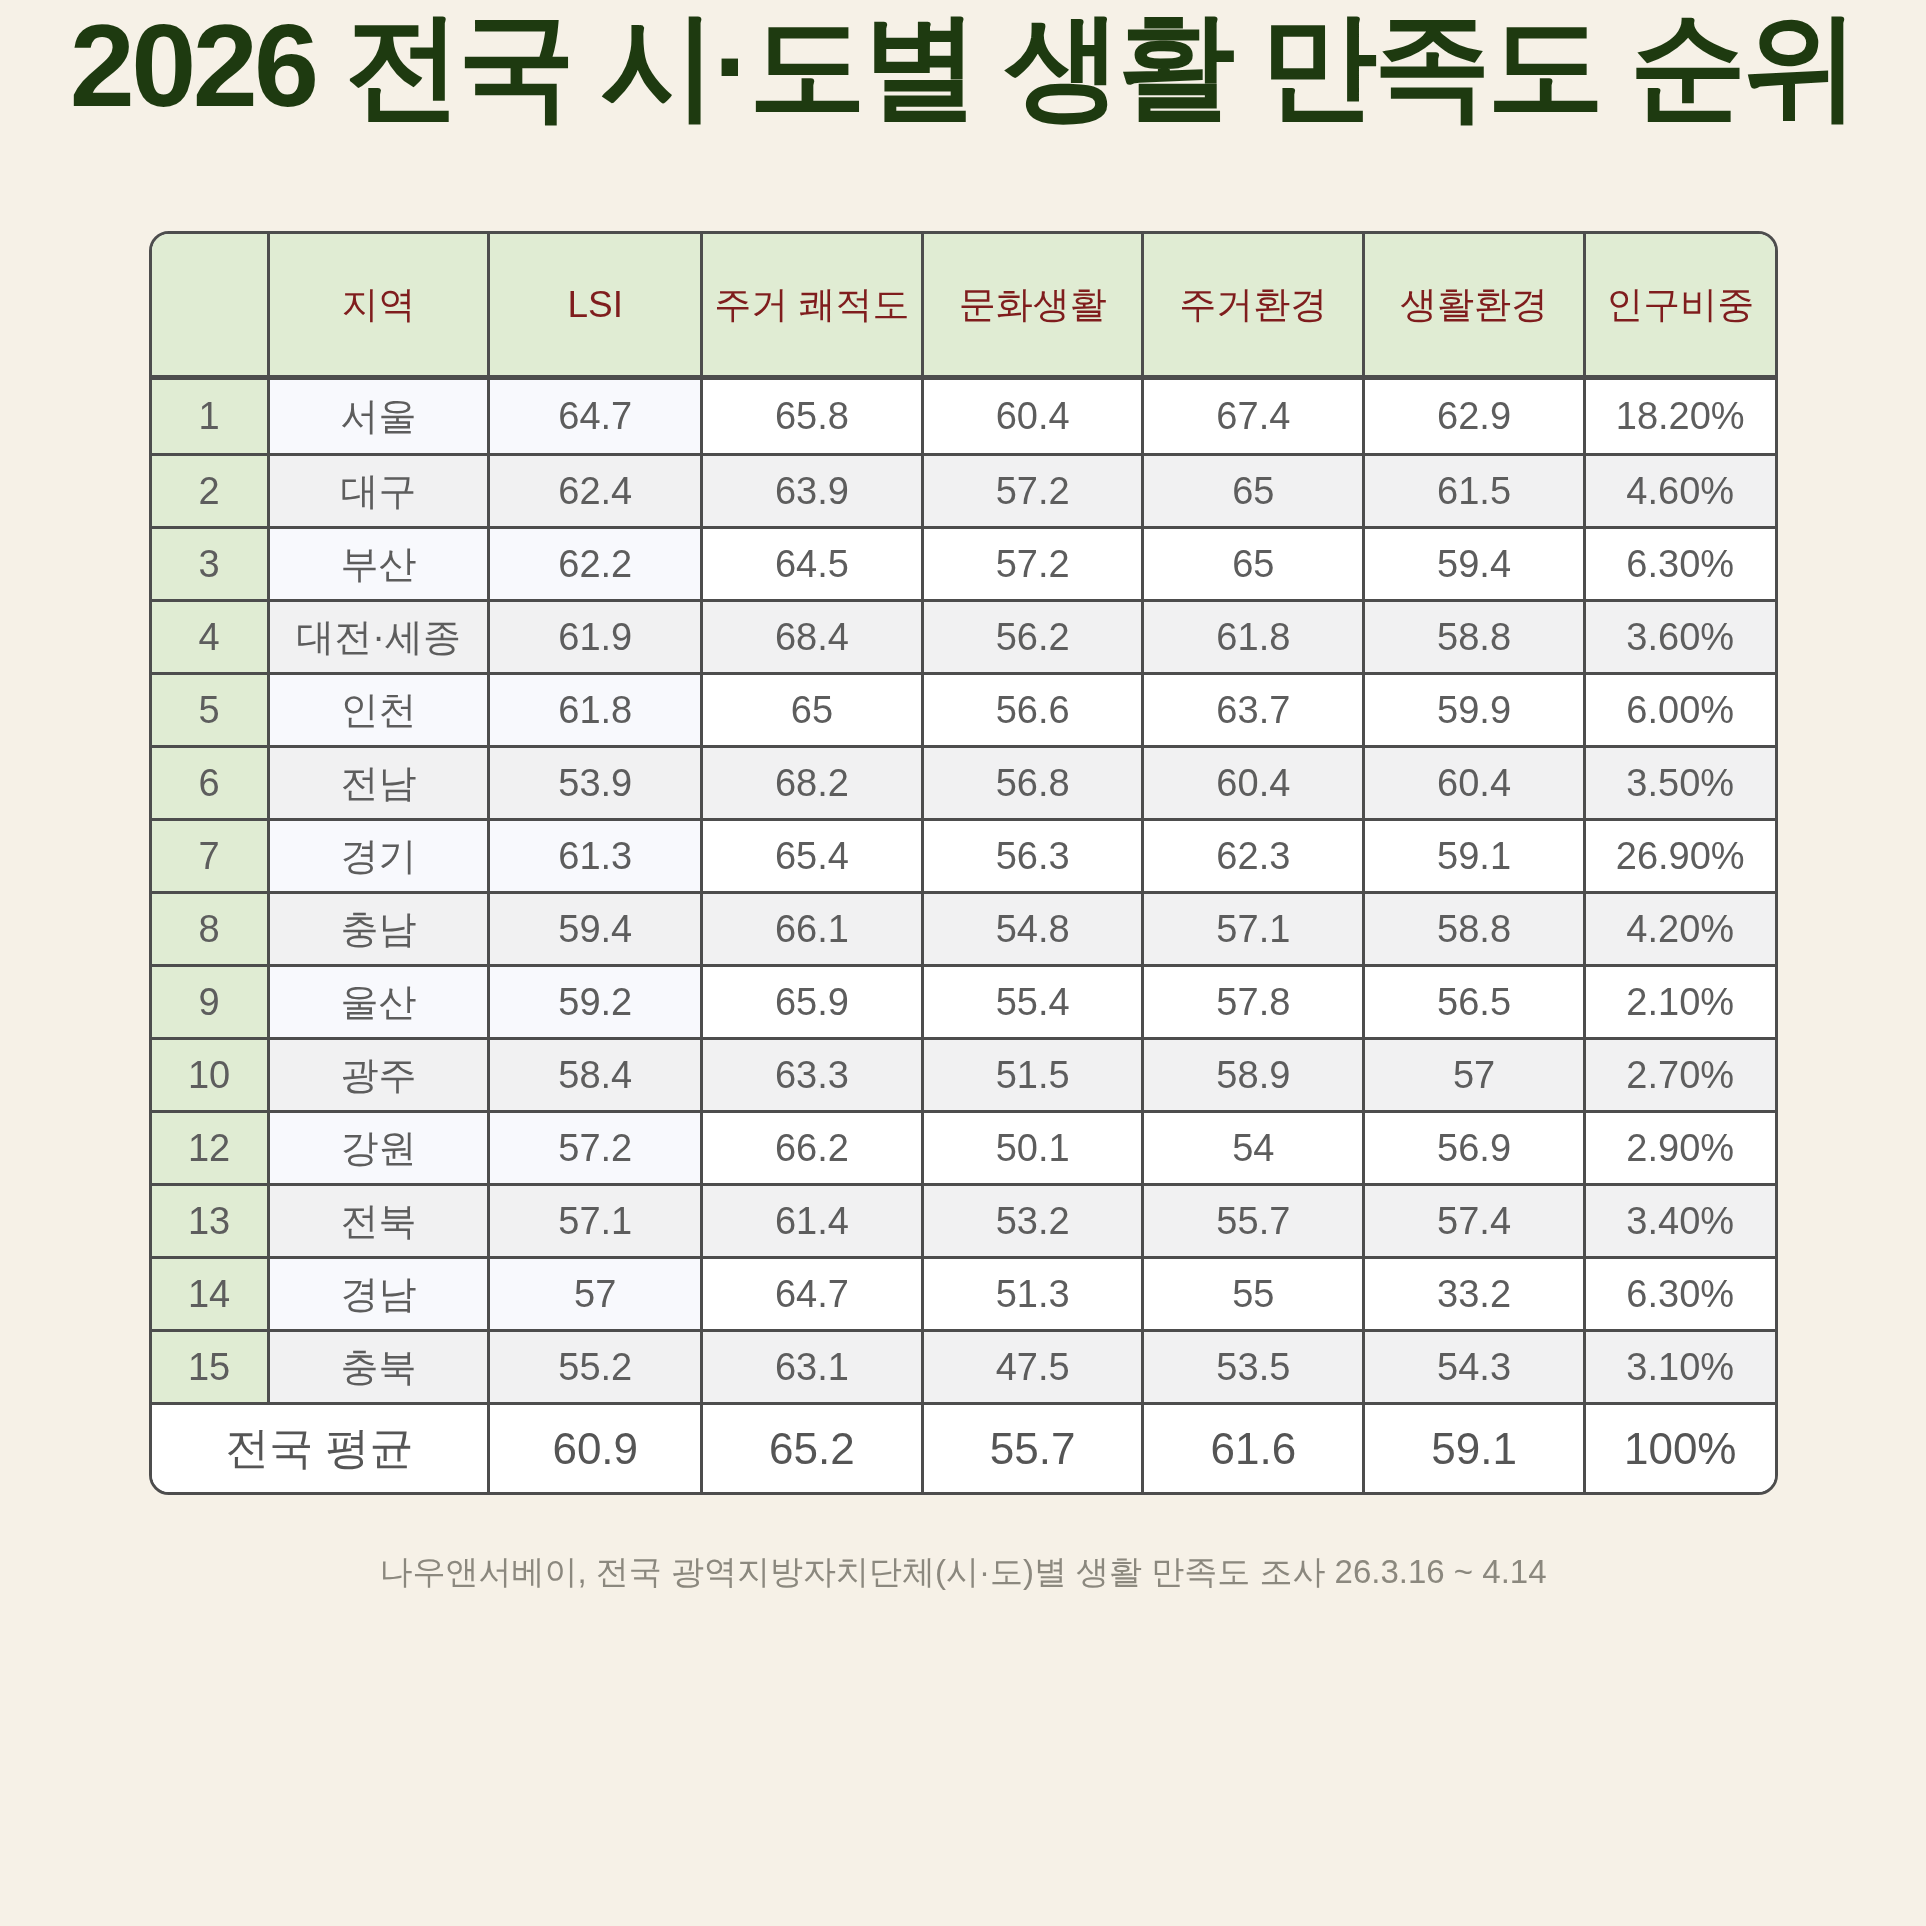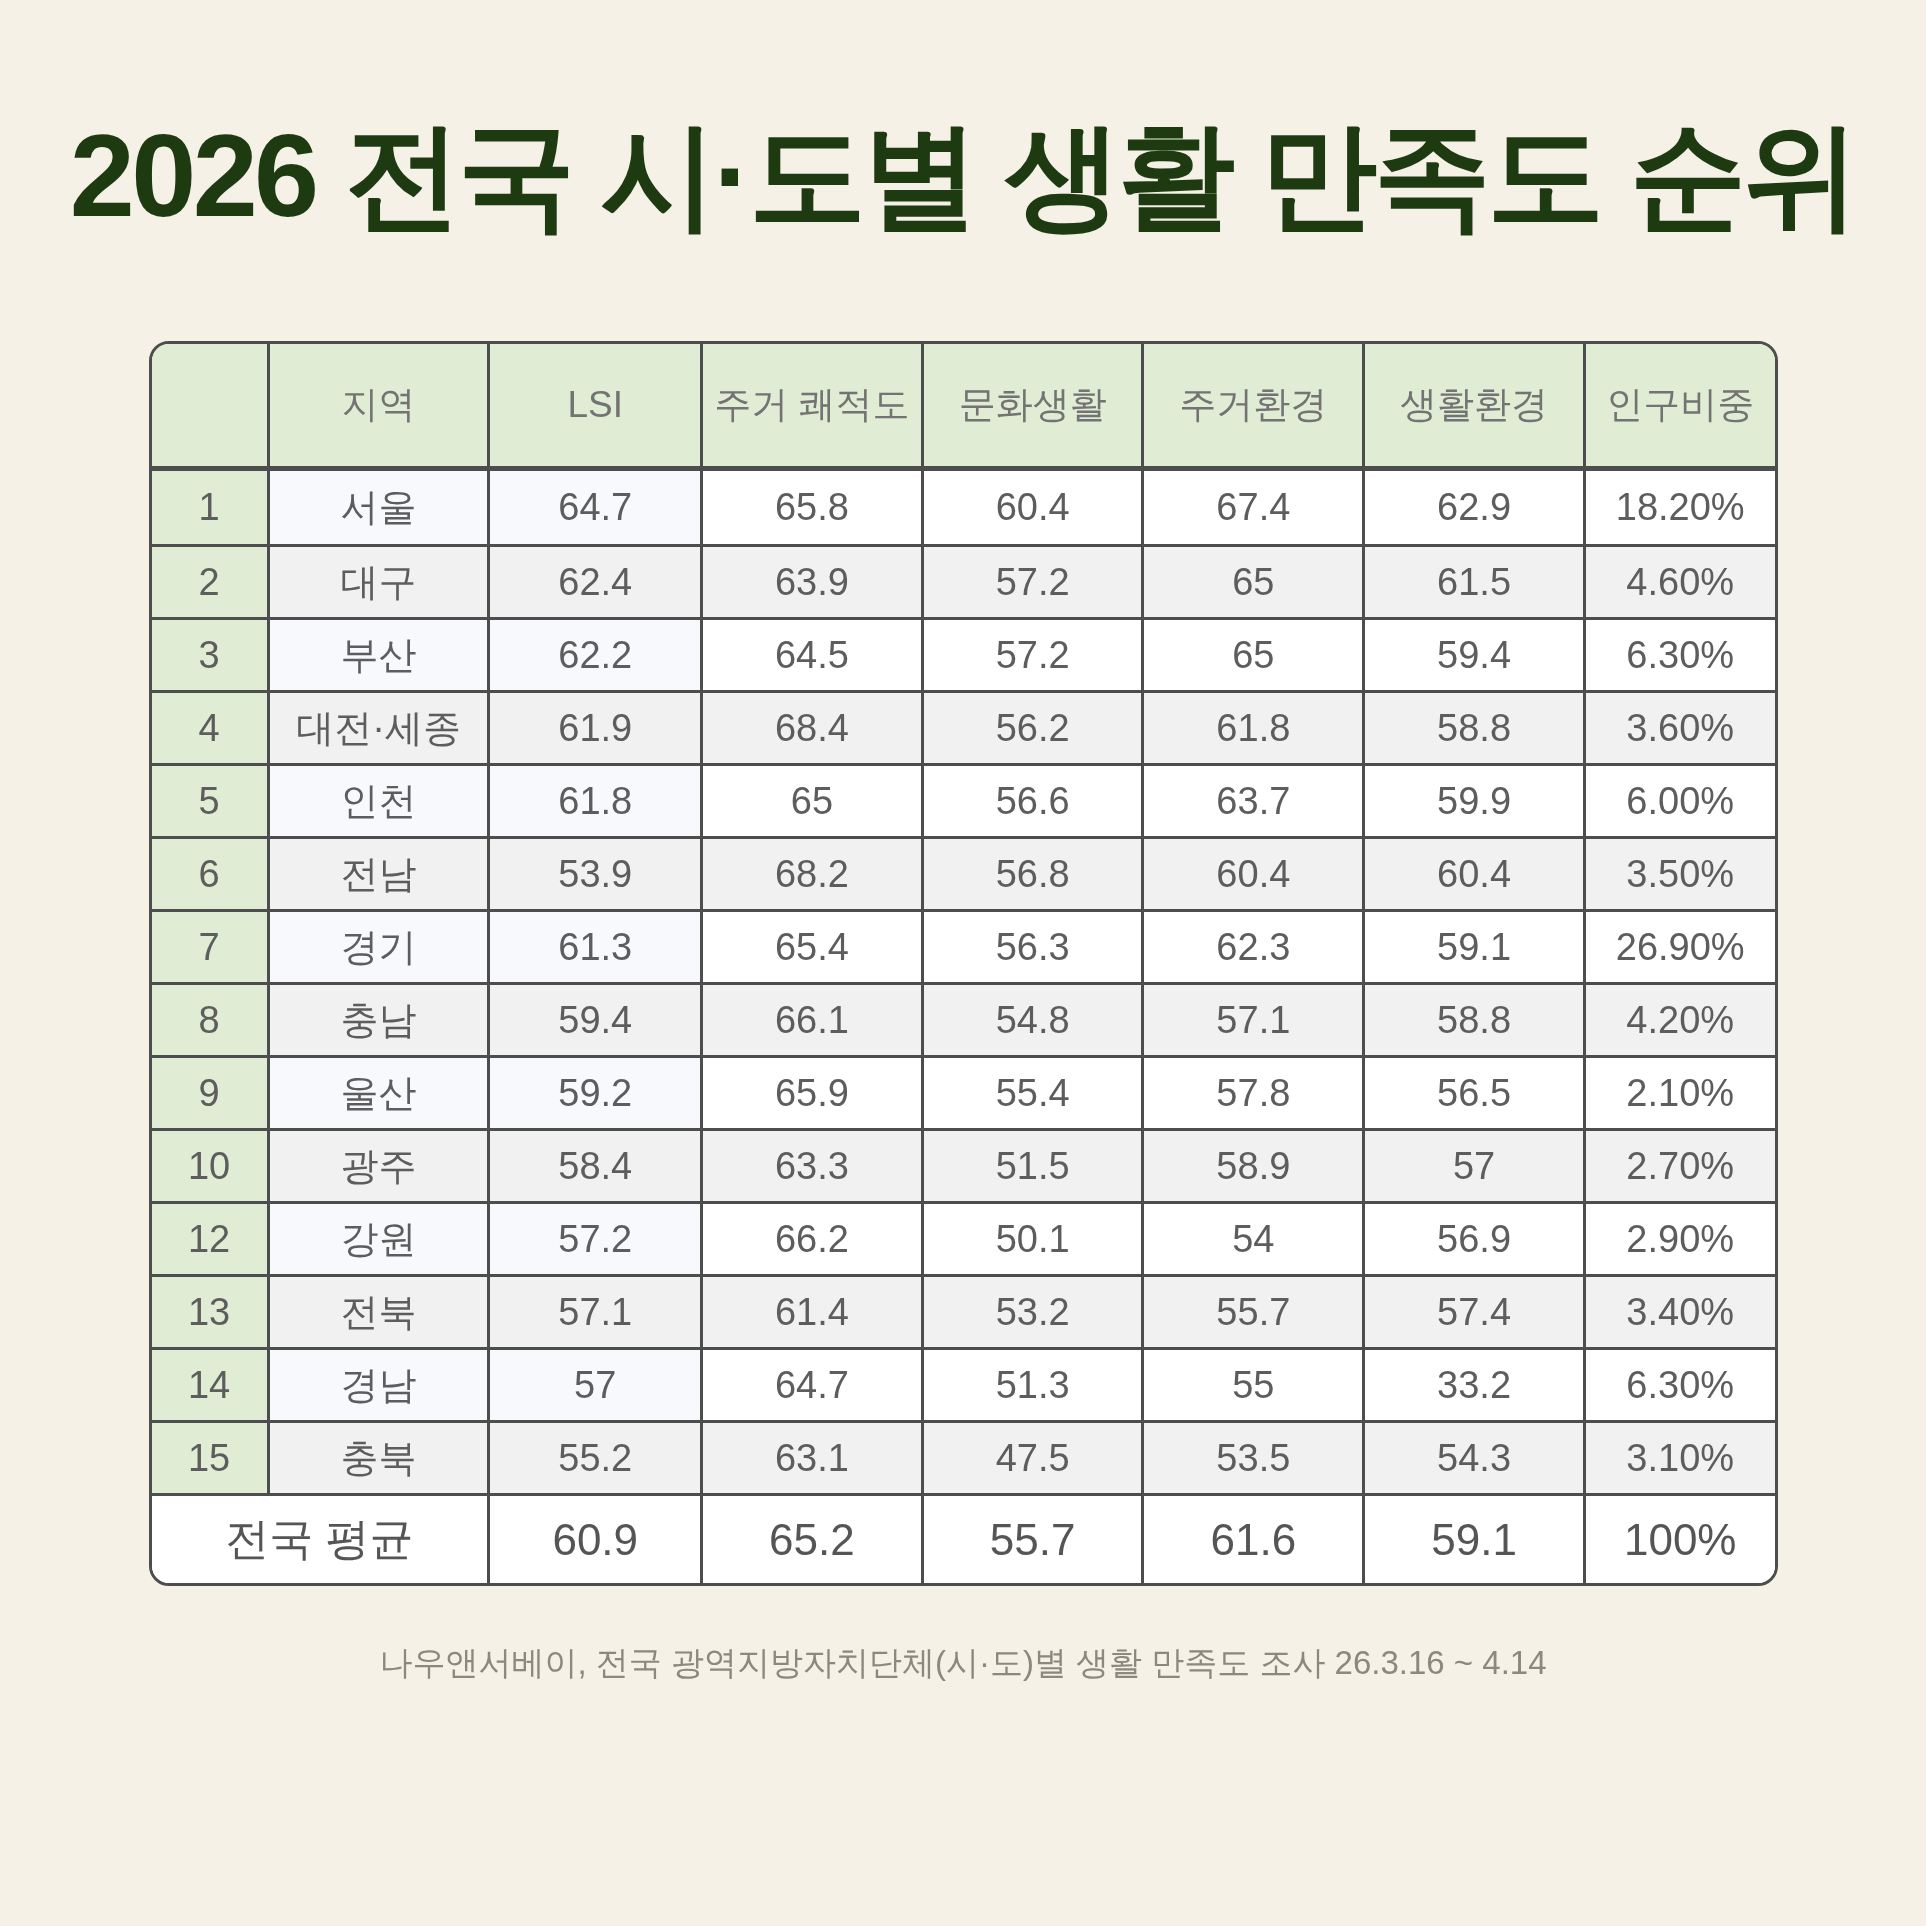--- a/index.html
+++ b/index.html
@@ -11,21 +11,20 @@
     font-family: "Liberation Sans", sans-serif;
     overflow: hidden;
   }
   .page {
     width: 1926px;
     height: 1926px;
     position: relative;
   }
   .title {
     margin: 0;
-    padding-top: 110px;
     text-align: center;
     font-size: 117px;
     line-height: 1.12;
     font-weight: 800;
     letter-spacing: -3.6px;
     color: #1e3a10;
   }
   .table-wrap {
     width: 1629px;
     margin: 100px auto 0 auto;
@@ -46,23 +45,23 @@
     vertical-align: middle;
     padding: 0;
     box-sizing: border-box;
     overflow: hidden;
     white-space: nowrap;
   }
   th + th, td + td {
     border-left: 3px solid #4d4d4d;
   }
   thead th {
-    height: 127px;
+    height: 146px;
     background: #e0ecd3;
-    color: #737373;
+    color: #7f1d1d;
     font-size: 37px;
     font-weight: 400;
     border-bottom: 5.4px solid #4d4d4d;
     margin-top: 32px;
   }
   tbody td {
     height: 73px;
     font-size: 38px;
     color: #5d5d5d;
   }

